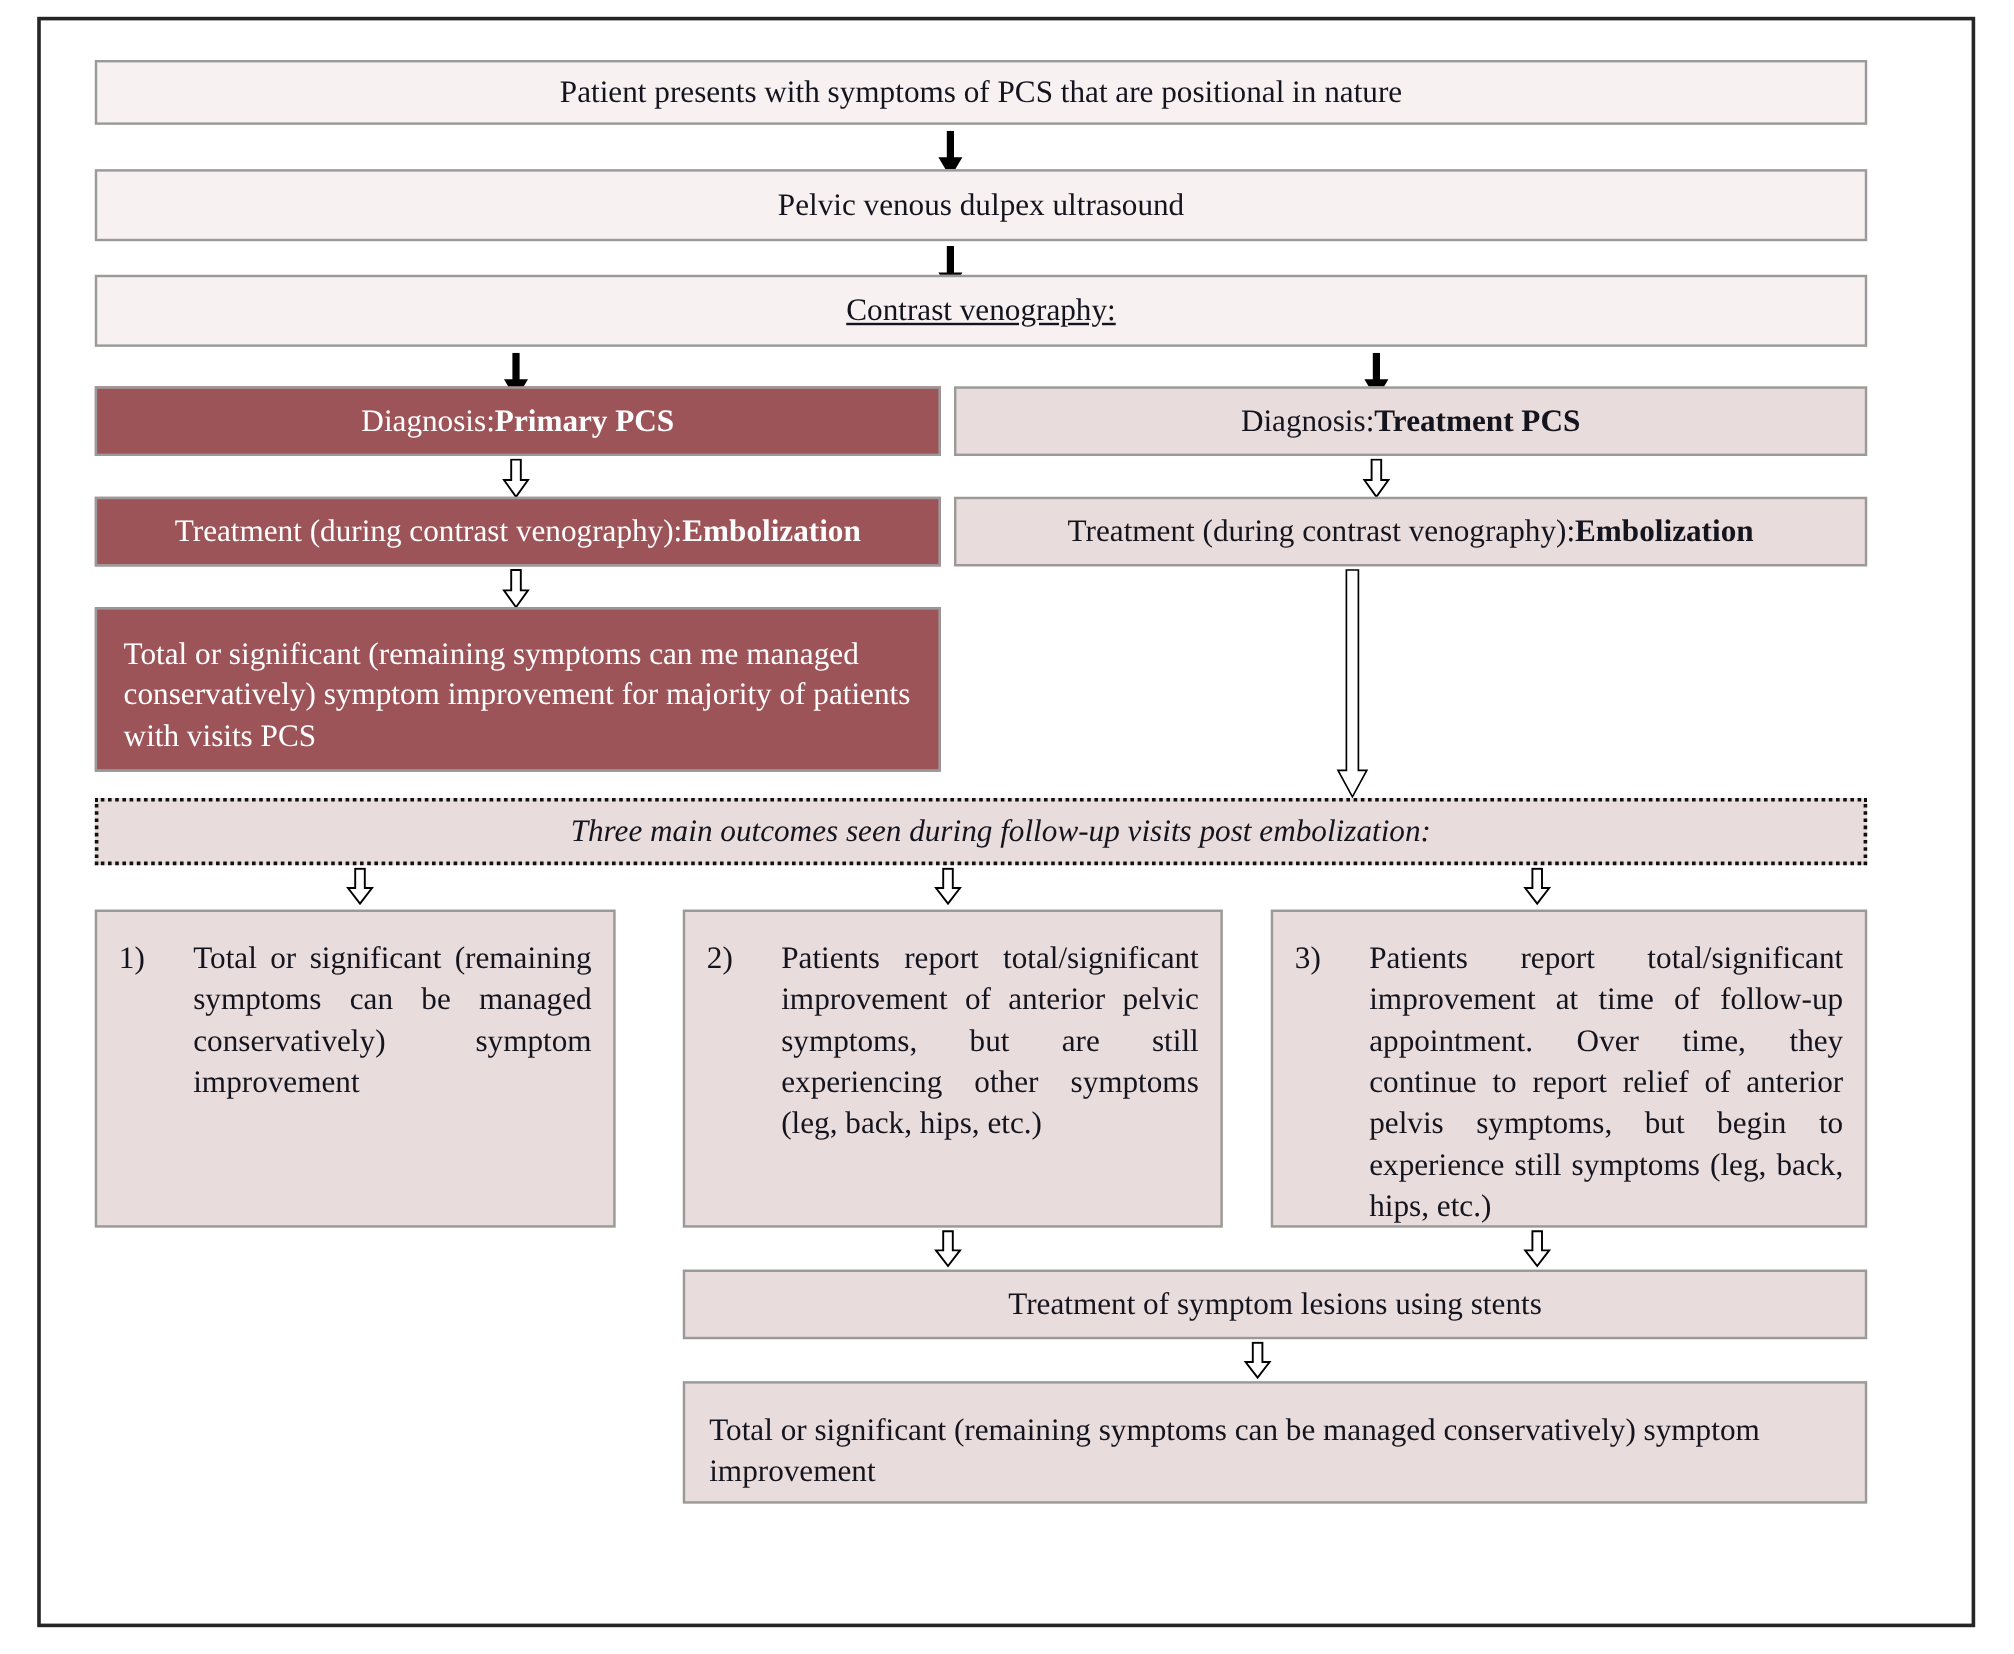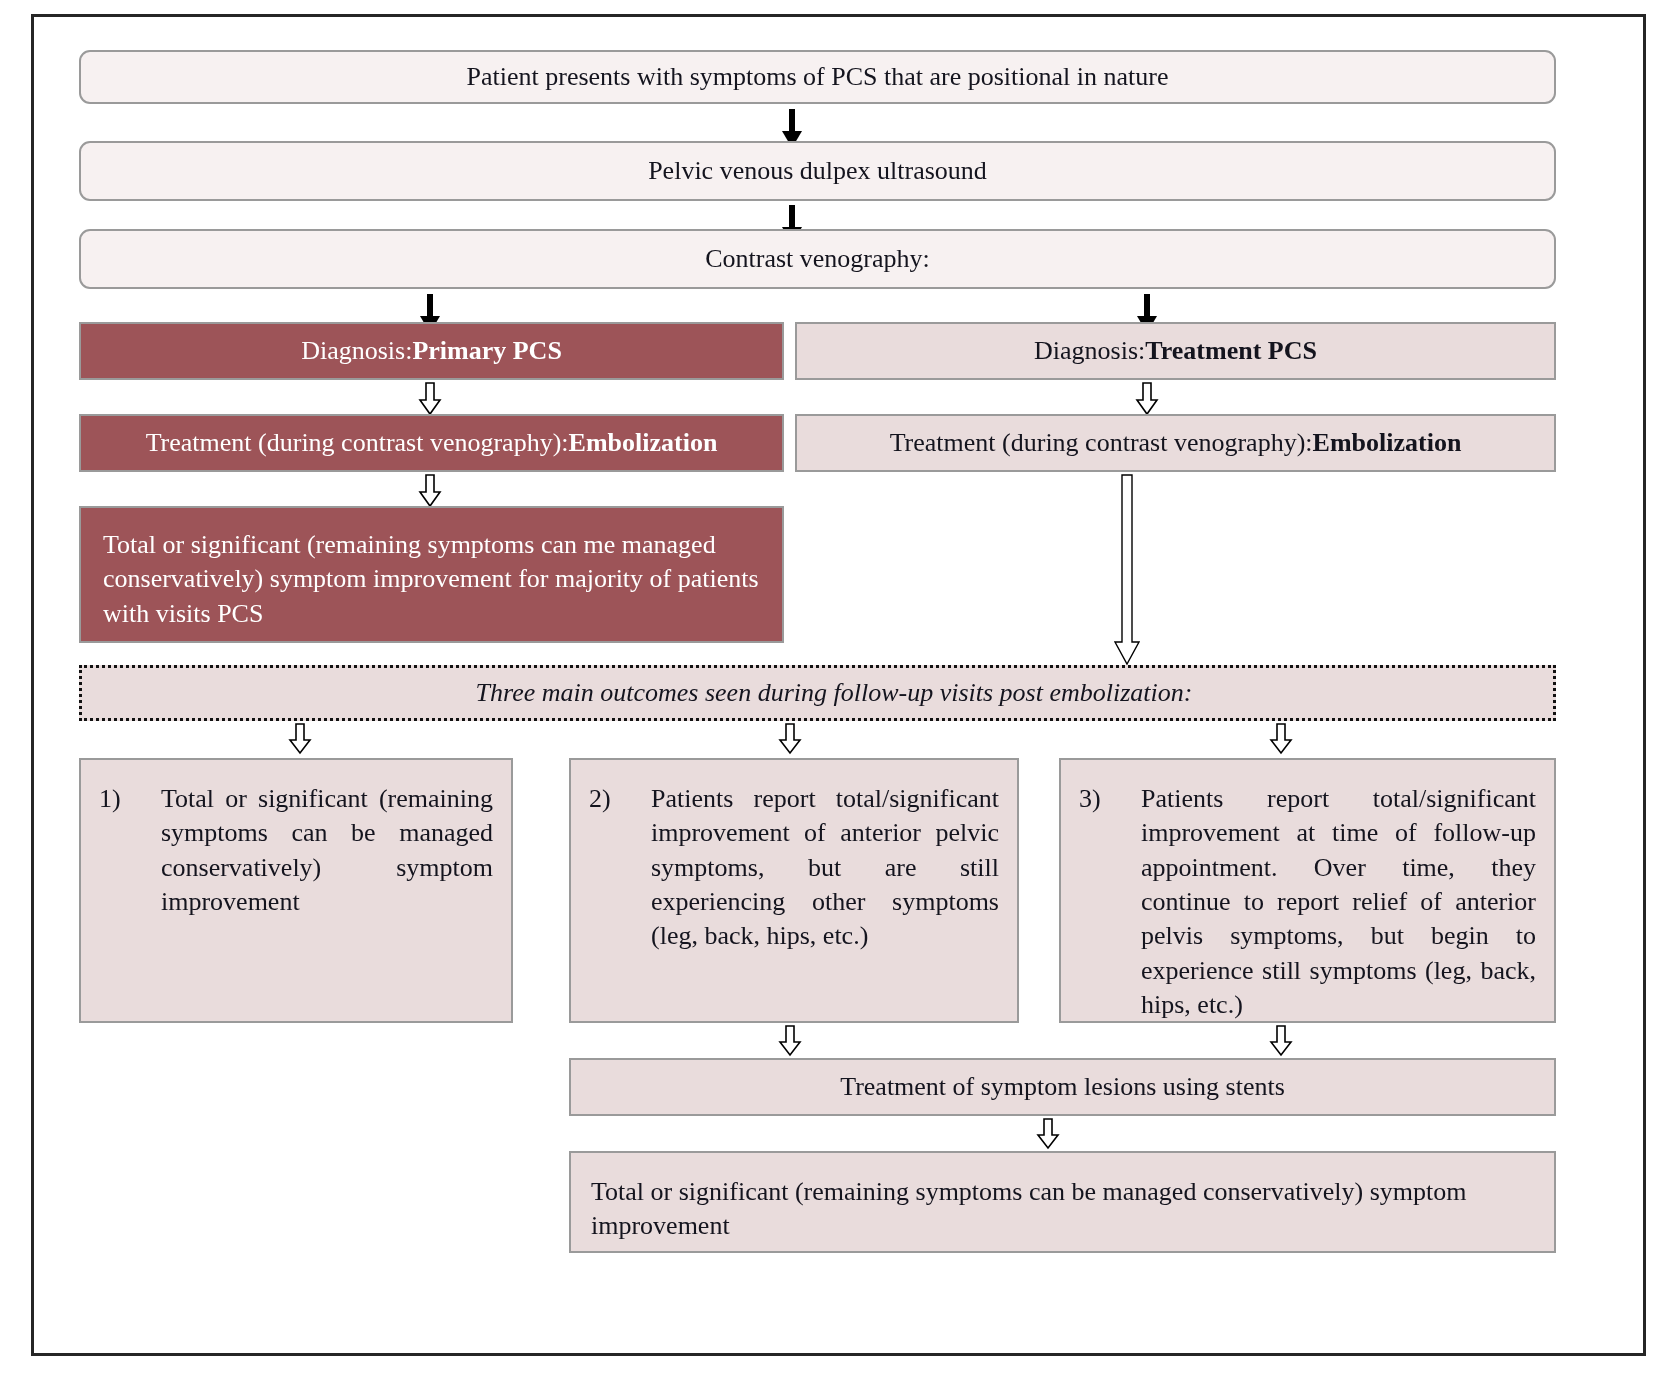--- a/index.html
+++ b/index.html
@@ -40,21 +40,21 @@
   .box.center {
     display: flex;
     align-items: center;
     justify-content: center;
     text-align: center;
   }
   .box.left {
     padding: 14px 16px 10px 16px;
     text-align: left;
   }
-  .pale   { background: #f7f1f1; border-radius: 11px; }
+  .pale   { background: #f7f1f1; }
   .pink   { background: #e9dcdc; }
   .maroon { background: #9d5458; color: #ffffff; border-color: #9a9a9a; }
   .bold   { font-weight: bold; }
 
   
   .dotted {
     position: absolute;
     box-sizing: border-box;
     border: 3px dotted #111111;
     background: #e9dcdc;
@@ -103,21 +103,21 @@
 
   <div class="box center pale" style="left:45px; top:124px; width:1477px; height:60px;">Pelvic venous dulpex ultrasound</div>
 
   <div class="arrow-solid" style="left:745px; top:188px; width:26px; height:40px;">
     <svg viewBox="0 0 26 40" preserveAspectRatio="none">
       <rect x="10" y="0" width="6" height="25" fill="#000"></rect>
       <polygon points="3,22 23,22 13,39" fill="#000"></polygon>
     </svg>
   </div>
 
-  <div class="box center pale" style="left:45px; top:212px; width:1477px; height:60px;">Contrast venography:</div>
+  <div class="box center pale" style="left:45px; top:212px; width:1477px; height:60px;text-decoration:underline;">Contrast venography:</div>
 
   <div class="arrow-solid" style="left:383px; top:277px; width:26px; height:40px;">
     <svg viewBox="0 0 26 40" preserveAspectRatio="none">
       <rect x="10" y="0" width="6" height="25" fill="#000"></rect>
       <polygon points="3,22 23,22 13,39" fill="#000"></polygon>
     </svg>
   </div>
   <div class="arrow-solid" style="left:1100px; top:277px; width:26px; height:40px;">
     <svg viewBox="0 0 26 40" preserveAspectRatio="none">
       <rect x="10" y="0" width="6" height="25" fill="#000"></rect>

